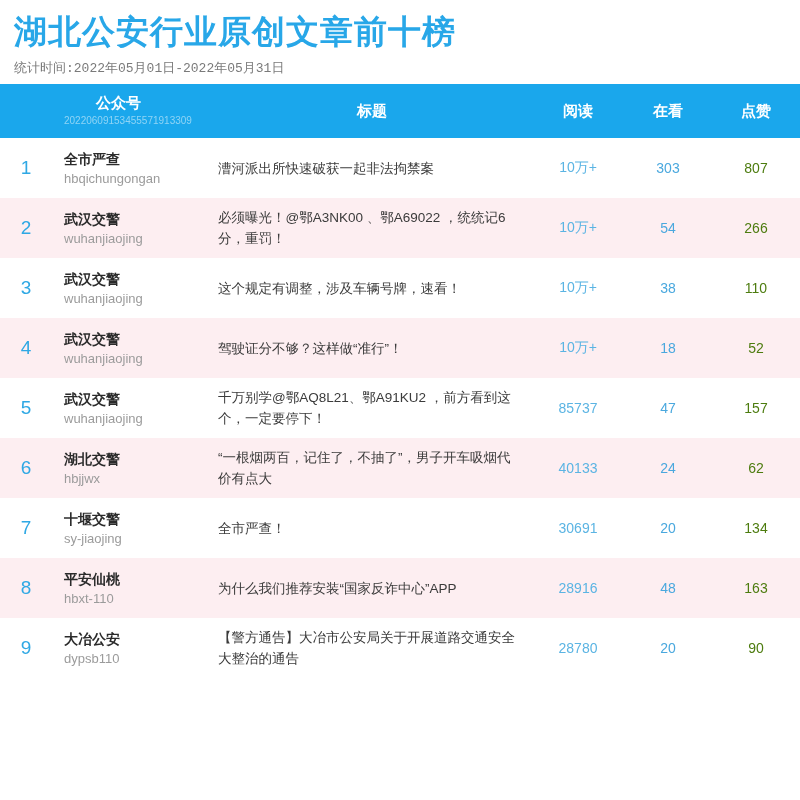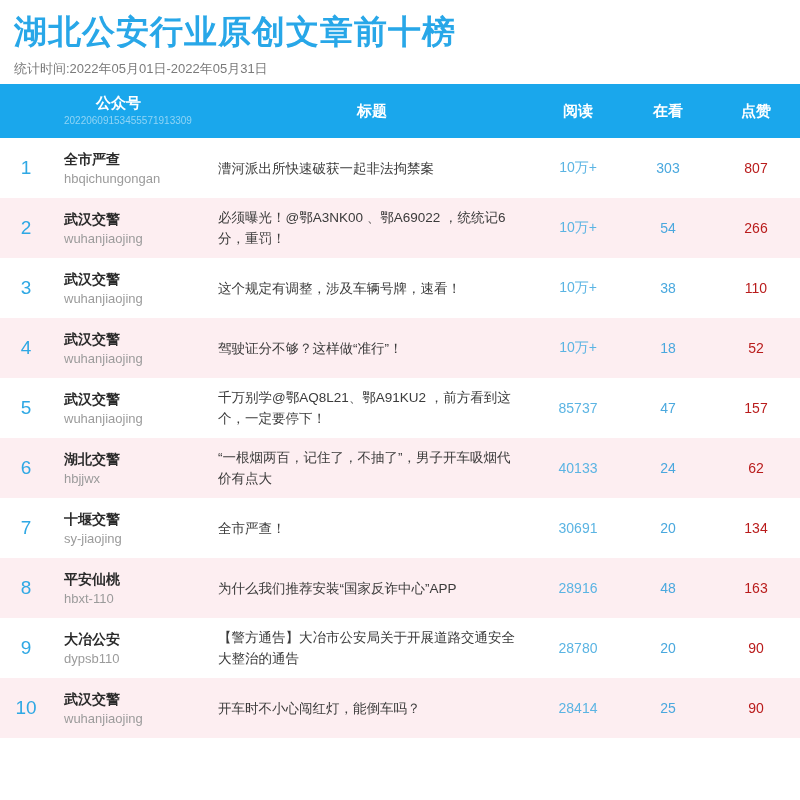--- a/index.html
+++ b/index.html
@@ -31,20 +31,21 @@
     letter-spacing: 1px;
     line-height: 40px;
     margin: 0;
     white-space: nowrap;
   }
   .subtitle {
     font-size: 13px;
     color: #7a7a7a;
     margin-top: 8px;
     line-height: 18px;
+    font-family: Liberation Mono, monospace;
   }
   
   .table {
     width: 800px;
     border-collapse: collapse;
     table-layout: fixed;
   }
   .table col.c-rank   { width: 52px; }
   .table col.c-acct   { width: 160px; }
   .table col.c-title  { width: 320px; }
@@ -117,21 +118,21 @@
     padding-left: 6px;
     padding-right: 10px;
   }
   td.num {
     text-align: center;
     font-size: 14px;
     color: #4aa8de;
   }
   td.num.read { color: #5bb4e3; }
   td.num.watch { color: #4aa8de; }
-  td.num.like { color: #b91c1c; }
+  td.num.like { color: #4d7c0f; }
 
   .footer-space { height: 36px; background: #ffffff; }
 </style>
 </head>
 <body>
 
 <div class="page">
 
   <div class="header">
     <h1 class="title">湖北公安行业原创文章前十榜</h1>
@@ -253,28 +254,17 @@
         <td class="rank">9</td>
         <td class="account">
           <span class="acct-name">大冶公安</span>
           <span class="acct-id">dypsb110</span>
         </td>
         <td class="art-title">【警方通告】大冶市公安局关于开展道路交通安全大整治的通告</td>
         <td class="num read">28780</td>
         <td class="num watch">20</td>
         <td class="num like">90</td>
       </tr>
-      <tr class="even">
-        <td class="rank">10</td>
-        <td class="account">
-          <span class="acct-name">武汉交警</span>
-          <span class="acct-id">wuhanjiaojing</span>
-        </td>
-        <td class="art-title">开车时不小心闯红灯，能倒车吗？</td>
-        <td class="num read">28414</td>
-        <td class="num watch">25</td>
-        <td class="num like">90</td>
-      </tr>
     </tbody>
   </table>
 
   <div class="footer-space"></div>
 </div>
 
 </body></html>

